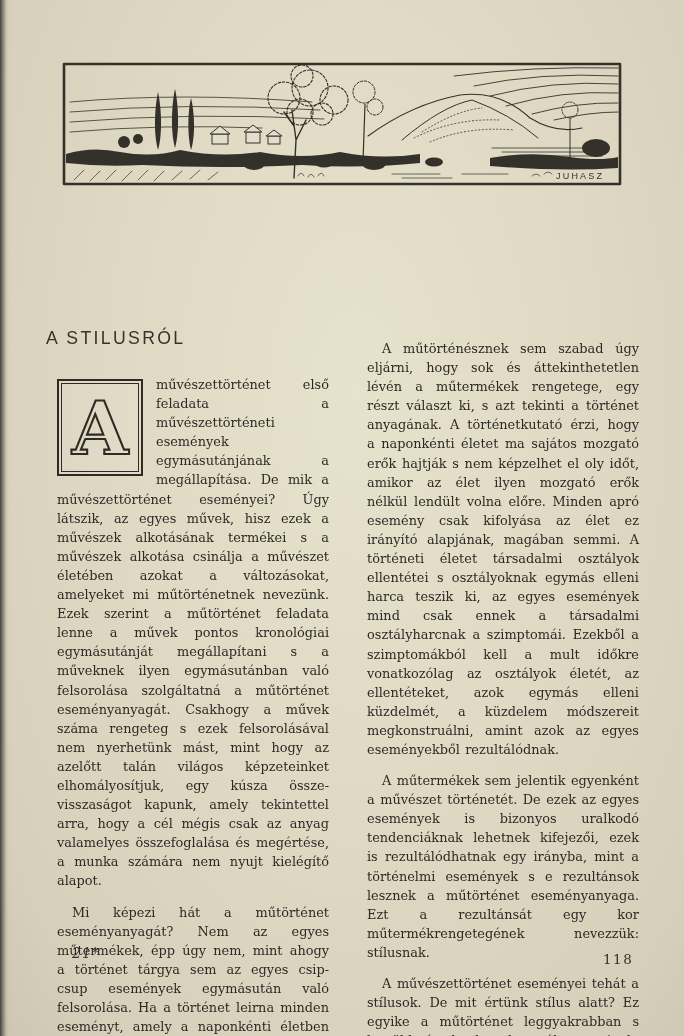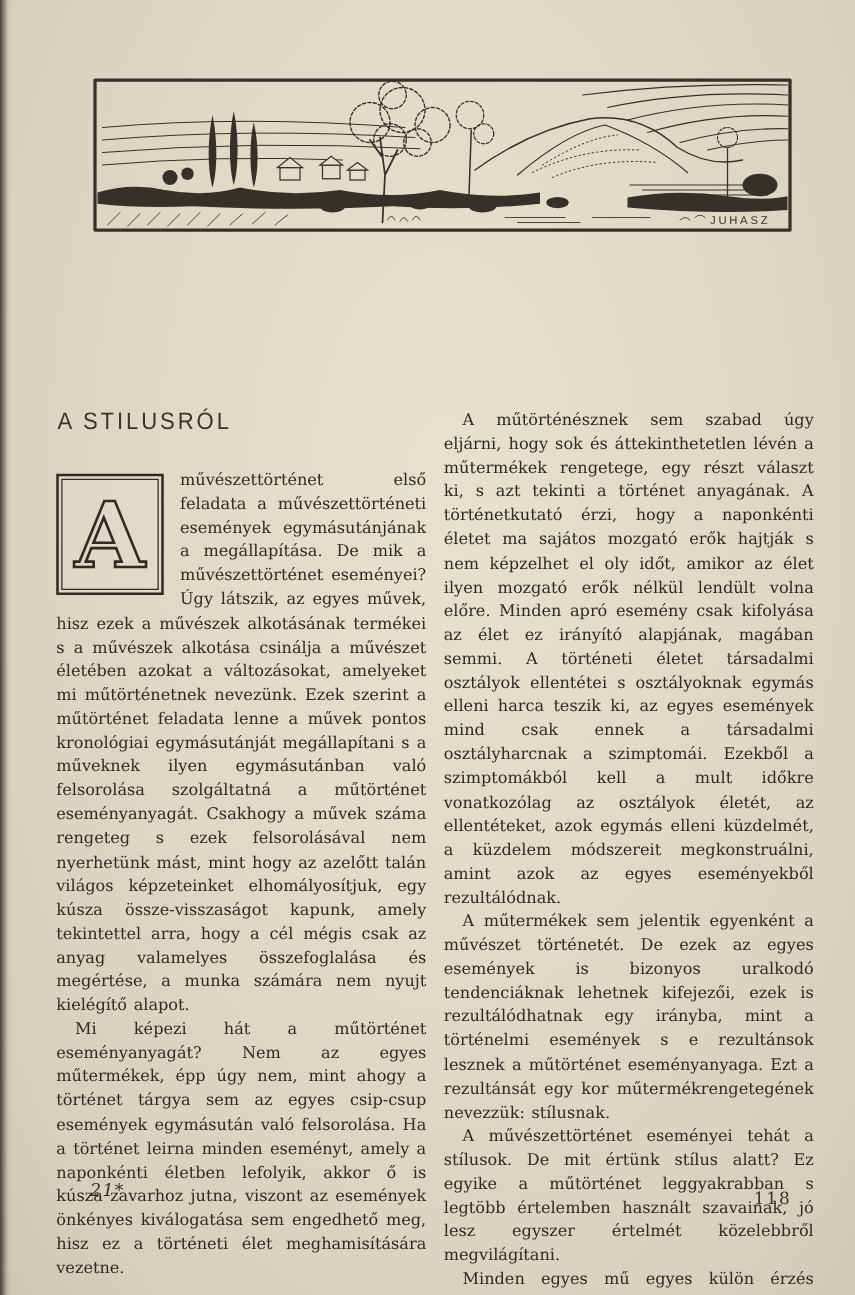--- a/index.html
+++ b/index.html
@@ -7,42 +7,42 @@
   .page{
     position:relative;width:684px;height:1036px;overflow:hidden;
     background:radial-gradient(ellipse at 52% 38%, #e7e2cc 0%, #e0dac5 45%, #d6d0ba 85%, #cdc7b1 100%);
     font-family:"DejaVu Serif", serif;
     color:#2c2a24;
   }
   .gutter-shadow{
     position:absolute;left:0;top:0;bottom:0;width:9px;
     background:linear-gradient(90deg,#43423c 0%,#8a867a 35%,rgba(160,155,140,0.25) 70%,rgba(160,155,140,0) 100%);
   }
-  .headpiece{position:absolute;left:74px;top:44px;width:560px;height:160px;text-align:right;}
+  .headpiece{position:absolute;left:62px;top:44px;width:560px;height:160px;text-align:right;}
   .headpiece svg{display:block;width:100%;height:100%;}
 
   .columns{
     position:absolute;left:45px;top:327px;width:606px;
     display:flex;gap:14px;
   }
   .col{width:296px;}
 
   h1.article-title{
     margin:0 0 26px 1px;
     font-family:"Liberation Sans", sans-serif;
     font-weight:400;
     font-size:19px;
     letter-spacing:2.5px;
     color:#38342c;
     transform:scaleX(.93);
     transform-origin:left top;
     white-space:nowrap;
   }
   p.body-par{
-    margin:0;
+    margin:12px;
     text-align:justify;
     font-size:12.9px;
     line-height:19.1px;
     word-spacing:1.2px;
     color:#2c2a24;
   }
   p.body-par + p.body-par{text-indent:15px;}
   .right-col p.body-par:first-child{text-indent:15px;}
 
   .dropcap{

